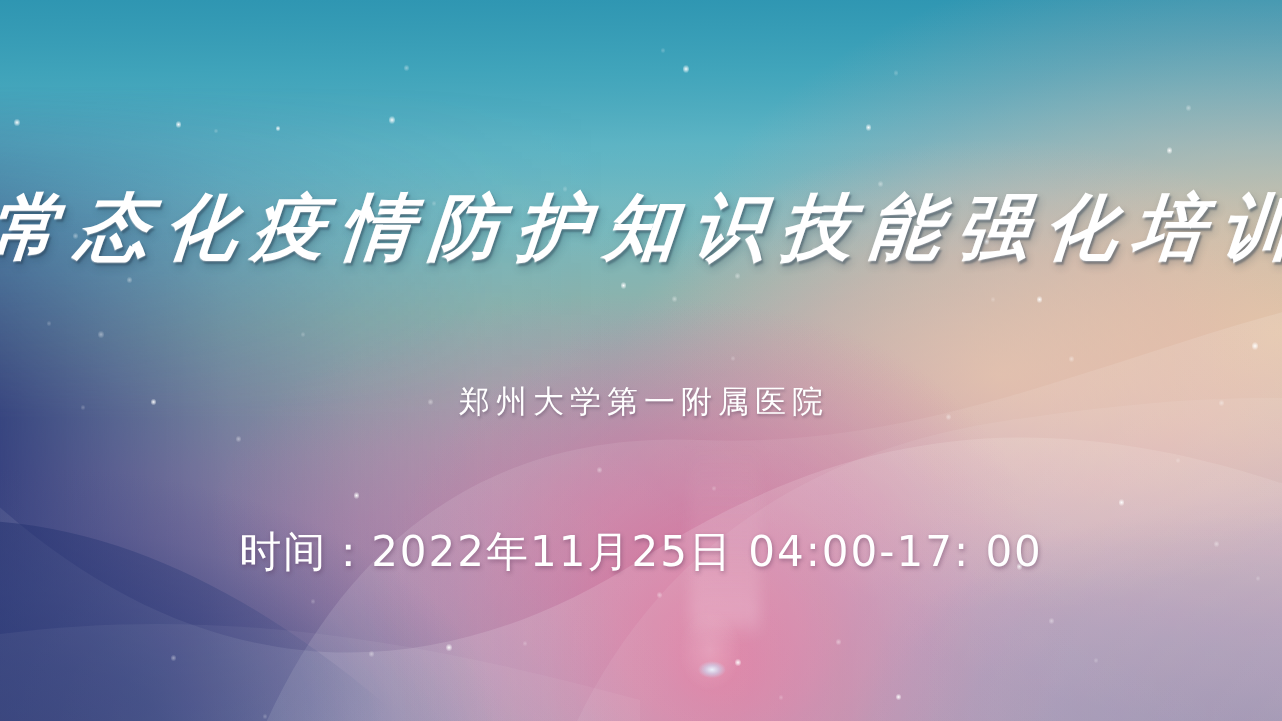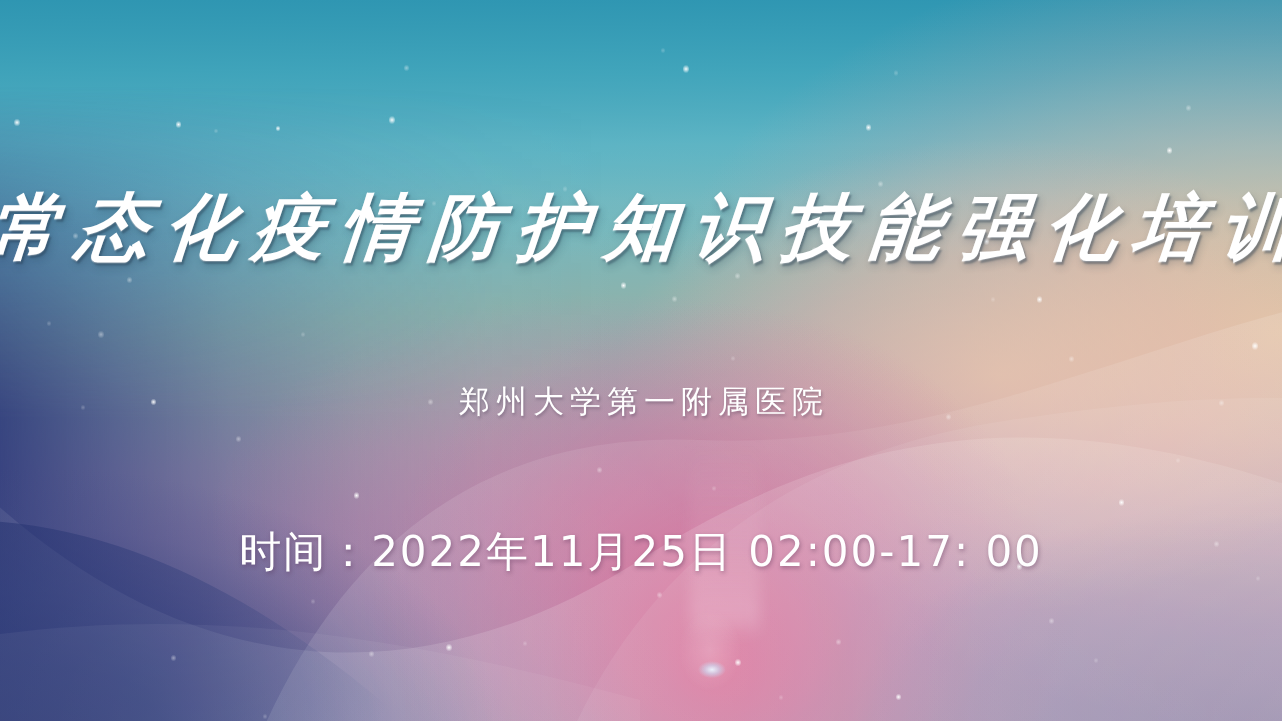--- a/index.html
+++ b/index.html
@@ -352,18 +352,18 @@
 
     <div id="title-line">
       <span id="title-text">常态化疫情防护知识技能强化培训</span>
     </div>
 
     <div id="subtitle-line">
       <span id="subtitle-text">郑州大学第一附属医院</span>
     </div>
 
     <div id="time-line">
-      <span id="time-text">时间：2022年11月25日  02:00-17: 00</span>
+      <span id="time-text">时间：2022年11月25日  04:00-17: 00</span>
     </div>
 
   </div>
 
 </div>
 
 </body></html>

